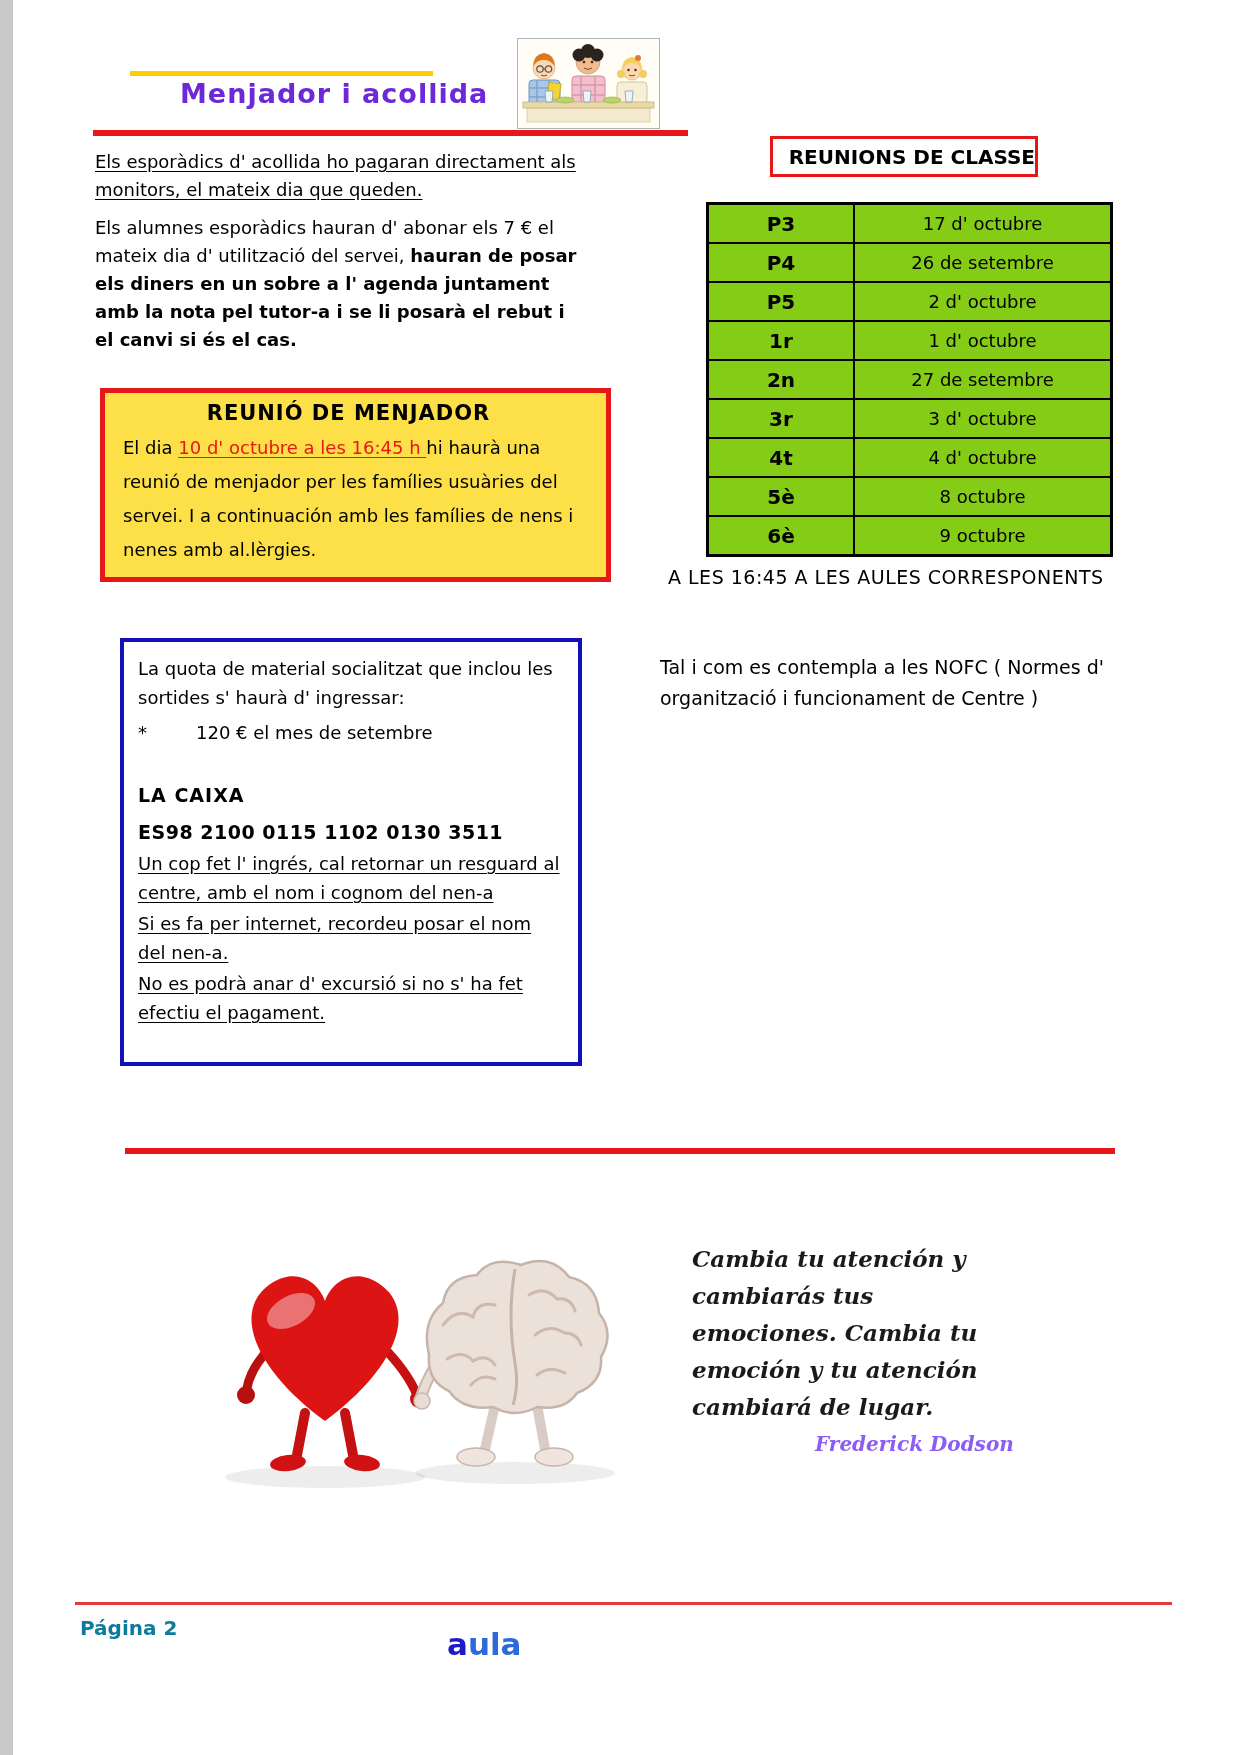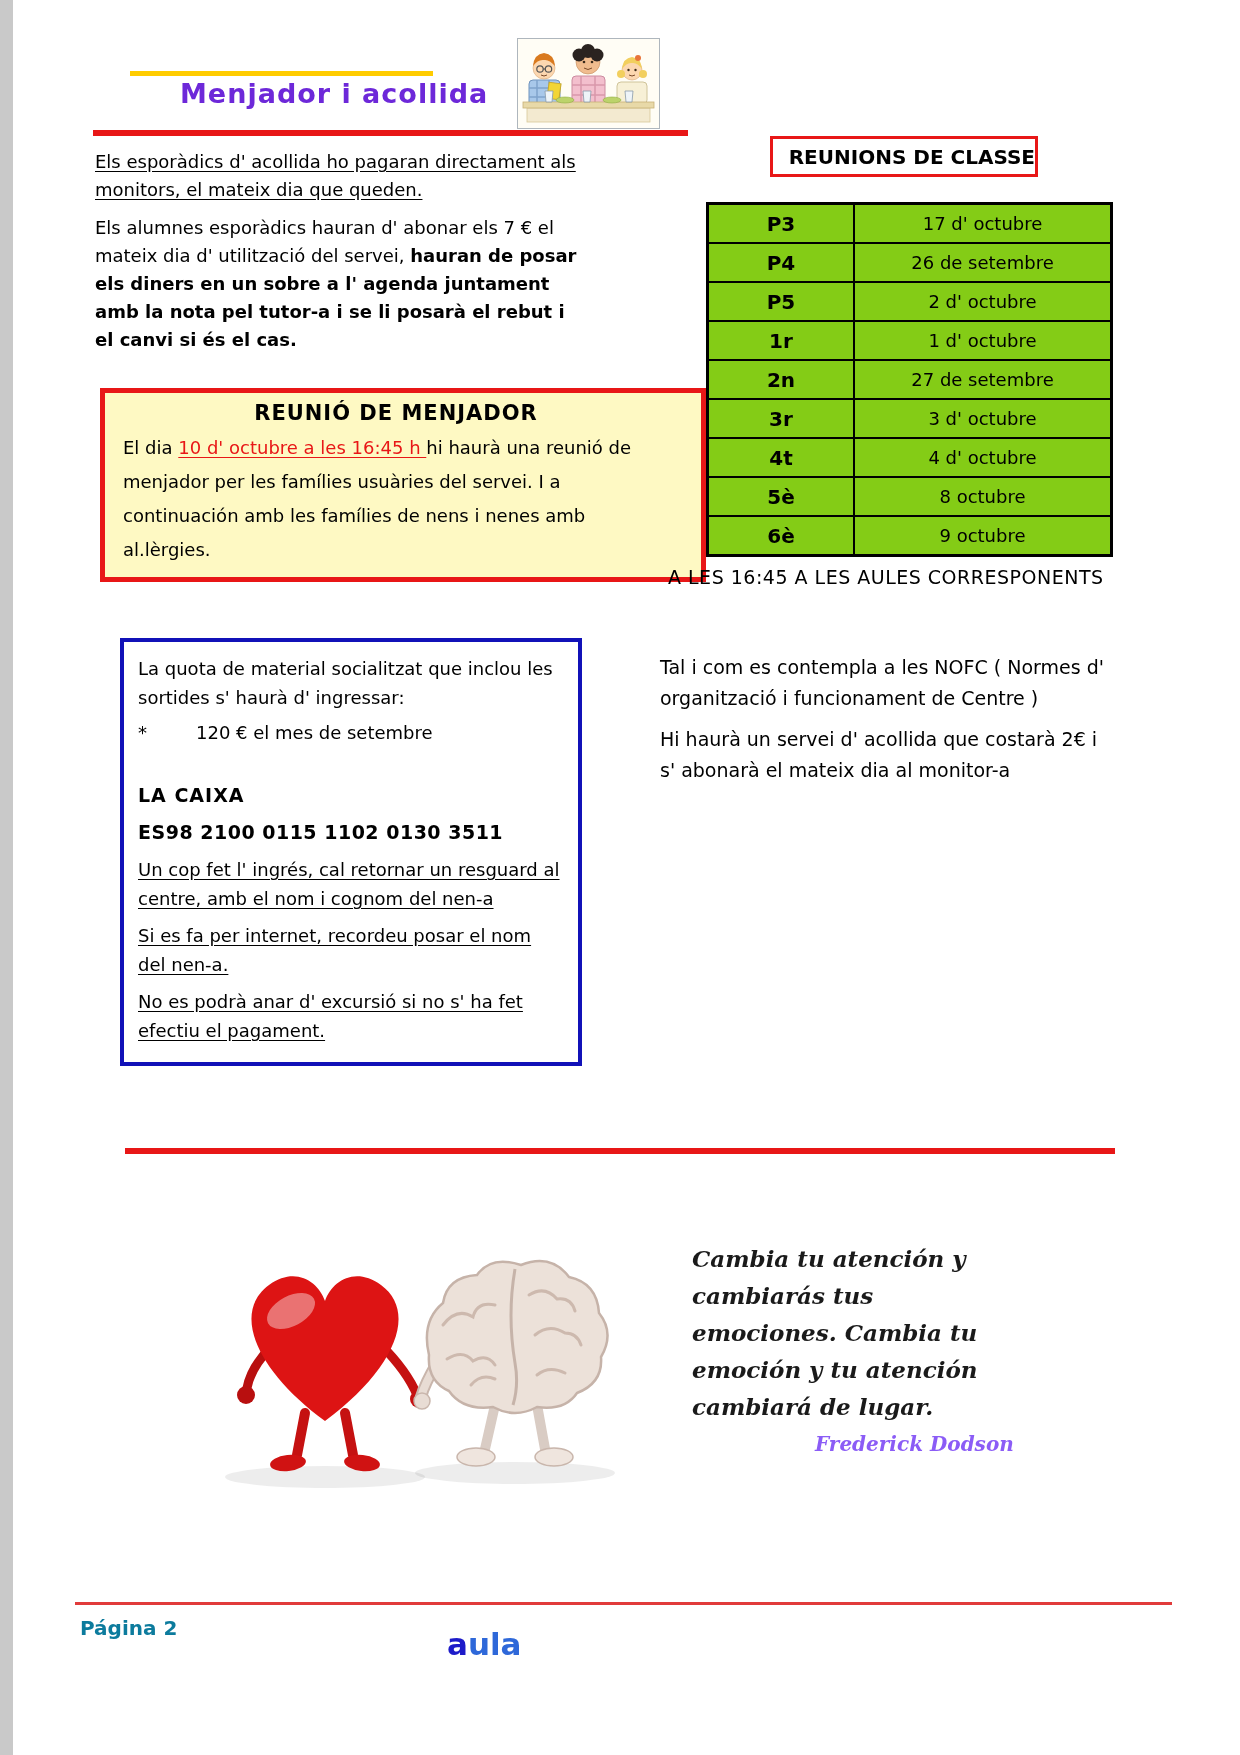--- a/index.html
+++ b/index.html
@@ -17,22 +17,22 @@
   .yellow-line{ left:130px; top:71px; width:303px; height:5px; background:#ffcc00; }
   .title{ left:180px; top:78px; margin:0; font-size:27px; font-weight:bold; color:#6d28d9; letter-spacing:1px; }
   .header-line{ left:93px; top:130px; width:595px; height:6px; }
   .kids{ left:517px; top:38px; width:143px; height:91px; }
 
   .intro{ left:95px; top:140px; width:487px; font-size:18px; line-height:28px; }
   .intro .p2{ margin-top:8px; }
   .intro .p3{ margin-top:10px; }
 
   .menjador-box{
-    left:100px; top:388px; width:606px; min-height:178px; box-sizing:border-box;
-    border:5px solid #e81717; padding:8px 32px 10px 18px; background:#fef9c3;
+    left:100px; top:388px; width:511px; min-height:178px; box-sizing:border-box;
+    border:5px solid #e81717; padding:8px 32px 10px 18px; background:#fde047;
   }
   .bx-title{ text-align:center; font-weight:bold; font-size:21px; letter-spacing:1px; }
   .bx-body{ font-size:18px; line-height:34px; margin-top:6px; }
   .hl{ color:#e81717; }
 
   .rc-title{
     left:770px; top:136px; width:268px; height:41px; box-sizing:border-box;
     border:3px solid #e81717; display:flex; align-items:center; justify-content:flex-end;
     font-size:20px; font-weight:bold; background:#fff;
   }
@@ -44,21 +44,21 @@
 
   .quota-box{
     left:120px; top:638px; width:462px; min-height:428px; box-sizing:border-box;
     border:4px solid #1111b8; padding:12px 14px; background:#fff; font-size:18px; line-height:29px;
   }
   .q-bullet{ margin-top:6px; }
   .q-star{ display:inline-block; width:58px; }
   .q-gap{ height:34px; }
   .q-bank{ font-size:19px; letter-spacing:1px; }
   .q-iban{ font-size:19px; margin-top:8px; letter-spacing:0.5px; }
-  .q-note{ margin-top:8px; }
+  .q-note{ margin-top:2px; }
 
   .nofc{ left:660px; top:652px; width:445px; font-size:19px; line-height:31px; }
   .n-bold{ font-weight:bold; font-size:23px; line-height:36px; margin-top:12px; text-align:justify; }
   .n-l2{ margin-top:10px; }
 
   .divider{ left:125px; top:1148px; width:990px; height:6px; }
 
   .art{ left:185px; top:1225px; width:465px; height:305px; }
 
   .quote{
@@ -196,21 +196,20 @@
     <div class="q-gap"></div>
     <div class="q-bank b">LA CAIXA</div>
     <div class="q-iban b">ES98 2100 0115 1102 0130 3511</div>
     <div class="q-note u">Un cop fet l' ingrés, cal retornar un resguard al centre, amb el nom i cognom del nen-a</div>
     <div class="q-note u">Si es fa per internet, recordeu posar el nom del nen-a.</div>
     <div class="q-note u">No es podrà anar d' excursió si no s' ha fet efectiu el pagament.</div>
   </div>
 
   <div class="abs nofc">
     <div class="n-l1">Tal i com es contempla a les NOFC ( Normes d' organització i funcionament de Centre )</div>
-    <div class="n-l2">Hi haurà un servei d' acollida que costarà 2€ i s' abonarà el mateix dia al monitor-a</div>
   </div>
 
   <div class="abs divider red-line"></div>
 
   <div class="abs art">
     <svg width="465" height="305" viewBox="0 0 465 305" xmlns="http://www.w3.org/2000/svg">
       <ellipse cx="140" cy="252" rx="100" ry="11" fill="#000000" opacity="0.07"></ellipse>
       <ellipse cx="330" cy="248" rx="100" ry="11" fill="#000000" opacity="0.07"></ellipse>
 
       <path d="M120 188 L112 230" stroke="#c51111" stroke-width="10" stroke-linecap="round"></path>

